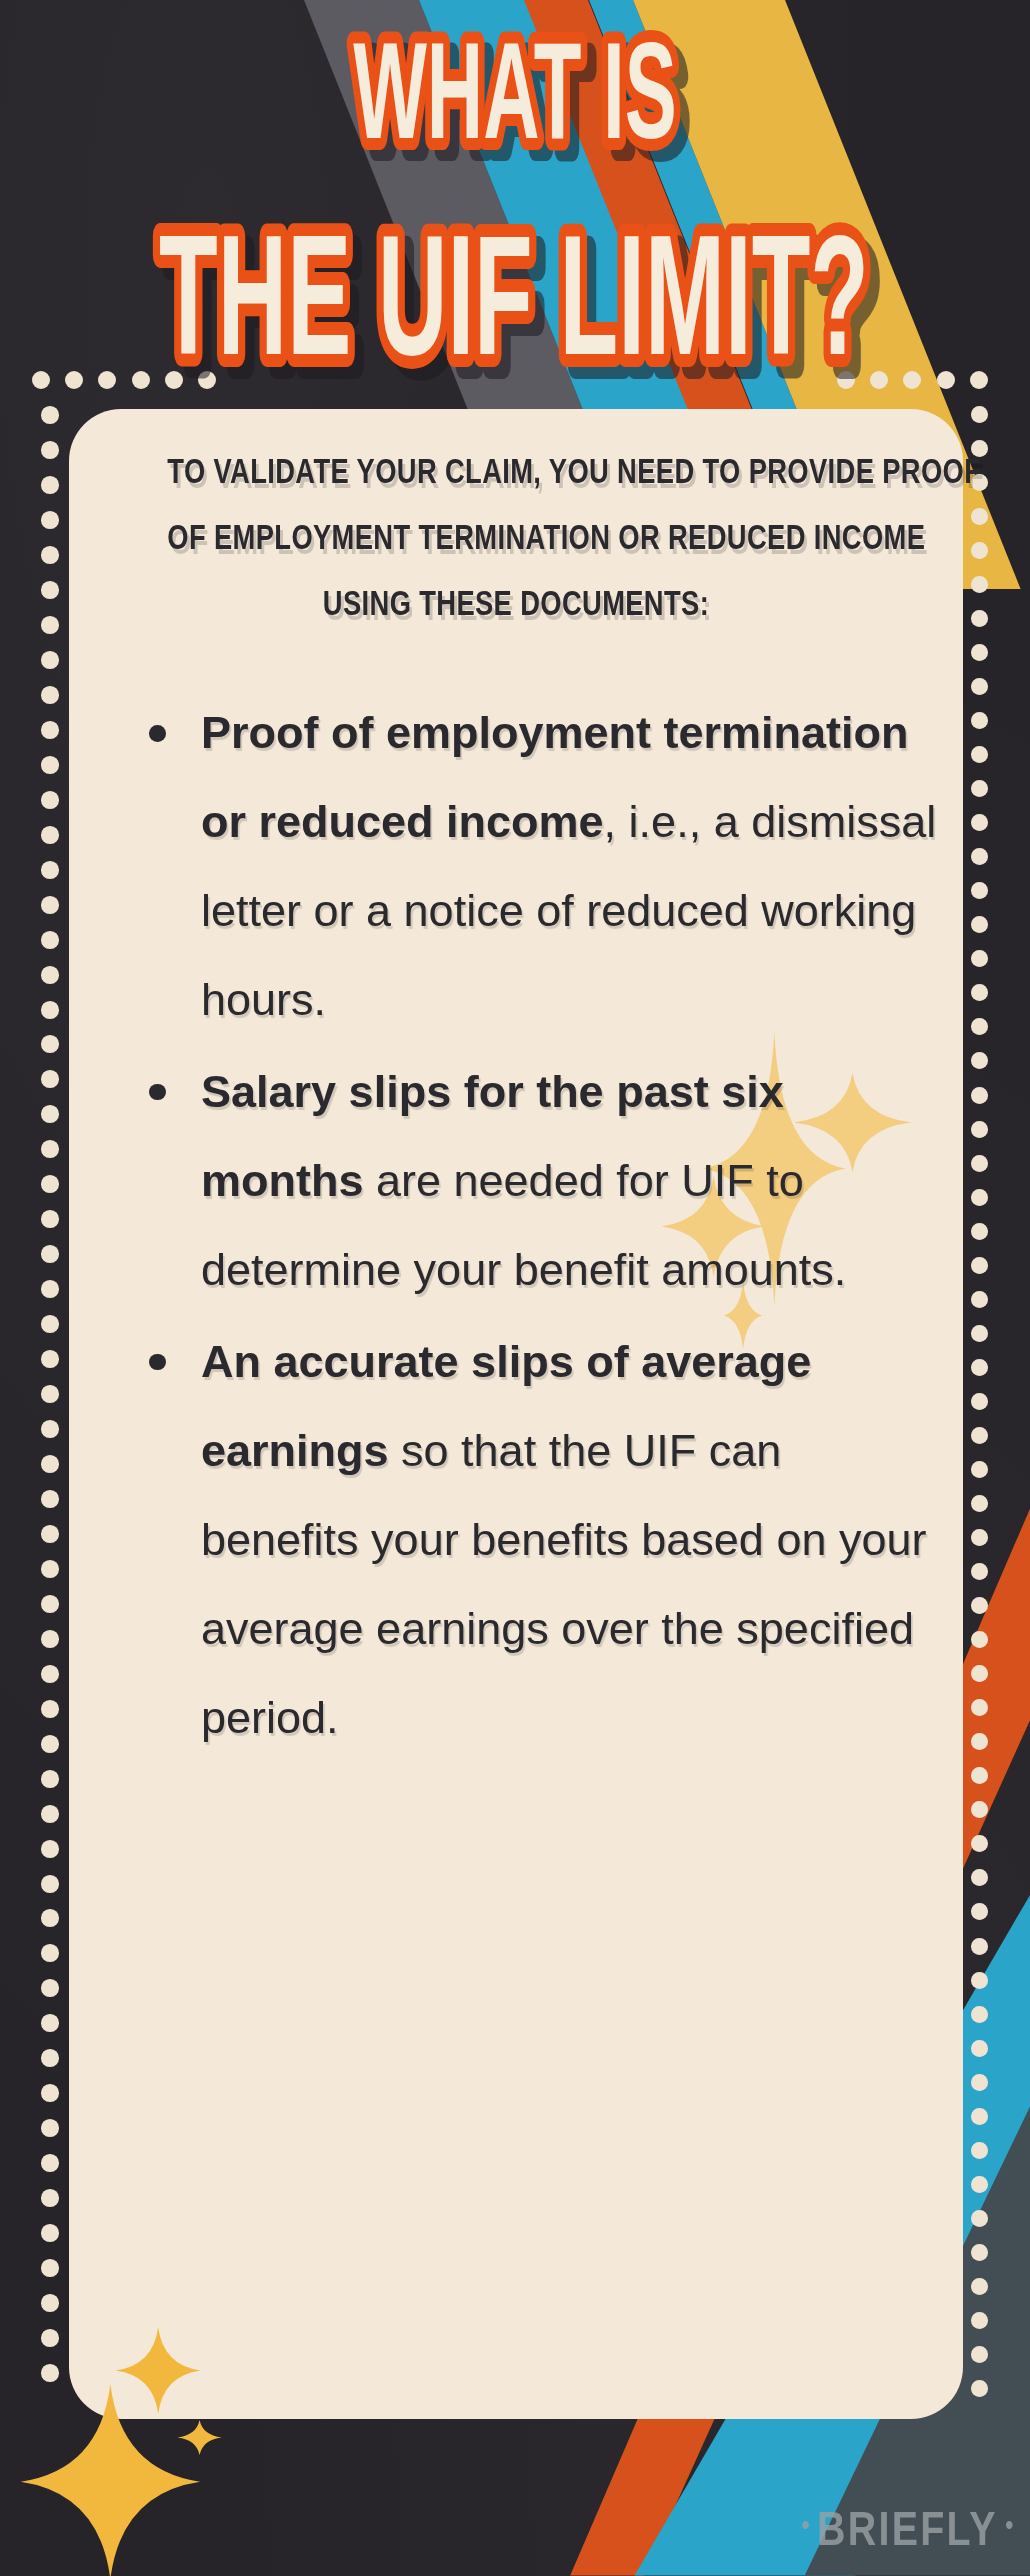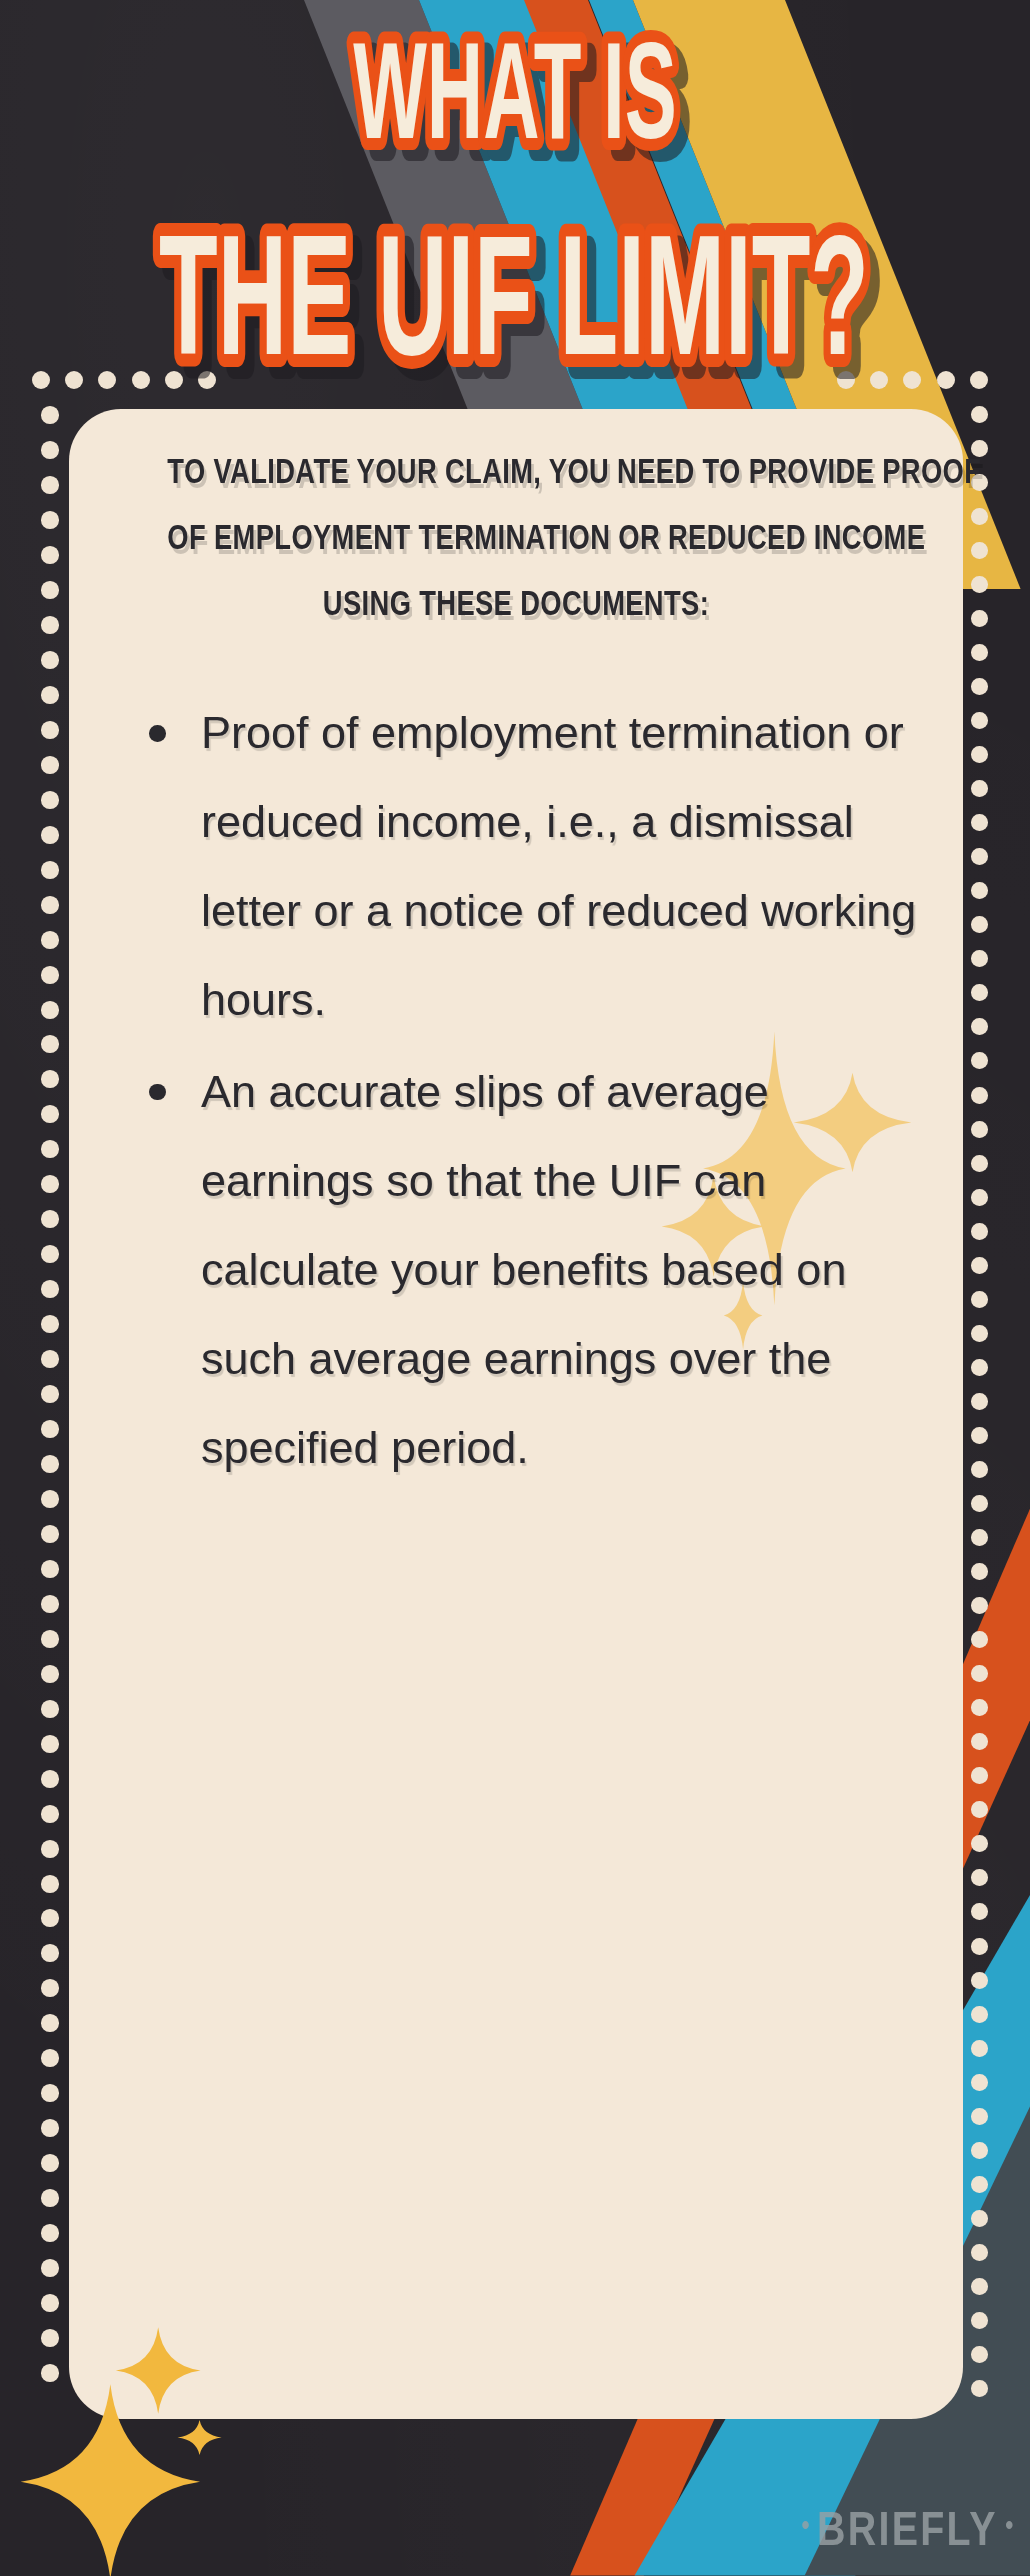--- a/index.html
+++ b/index.html
@@ -49,21 +49,21 @@
   .doc-list{
     margin:52px 0 0 0;padding:0 16.6px 0 132px;list-style:none;
     font-size:45px;line-height:89px;
     text-shadow:1.8px 2.8px 0.9px rgba(0,0,0,0.14);
   }
   .doc-list li{position:relative;margin-bottom:2.8px;}
   .doc-list li .marker{
     position:absolute;left:-52px;top:37px;width:16.6px;height:16.6px;border-radius:50%;
     background:#2a292e;
   }
-  .doc-list .b{font-weight:400;}
+  .doc-list .b{font-weight:700;}
   
   .brand{
     position:absolute;right:9.2px;top:2501px;z-index:2;
     color:#9aa1a4;opacity:0.8;font-weight:700;font-size:48px;letter-spacing:2.8px;
     transform:scaleX(0.82);transform-origin:100% 50%;
     white-space:nowrap;
   }
   .brand .bdot{font-size:28px;vertical-align:11px;letter-spacing:0;padding:0 9.2px;}
 </style>
 </head>
@@ -239,20 +239,21 @@
   </svg>
 
 <div class="card-content">
   <div class="intro">
     <div>TO VALIDATE YOUR CLAIM, YOU NEED TO PROVIDE PROOF</div>
     <div>OF EMPLOYMENT TERMINATION OR REDUCED INCOME</div>
     <div>USING THESE DOCUMENTS:</div>
   </div>
   <ul class="doc-list" id="doc-list">
       <li><span class="marker"></span><span class="b">Proof of employment termination or reduced income</span><span>, i.e., a dismissal letter or a notice of reduced working hours.</span></li>
-      <li><span class="marker"></span><span class="b">An accurate slips of average earnings</span><span> so that the UIF can calculate your benefits based on such average earnings over the specified period.</span></li>
+      <li><span class="marker"></span><span class="b">Salary slips for the past six months</span><span> are needed for UIF to determine your benefit amounts.</span></li>
+      <li><span class="marker"></span><span class="b">An accurate slips of average earnings</span><span> so that the UIF can benefits your benefits based on your average earnings over the specified period.</span></li>
     </ul>
 </div>
 
 <div class="brand">
   <span class="bdot">•</span><span>BRIEFLY</span><span class="bdot">•</span>
 </div>
 
 
 </body></html>

